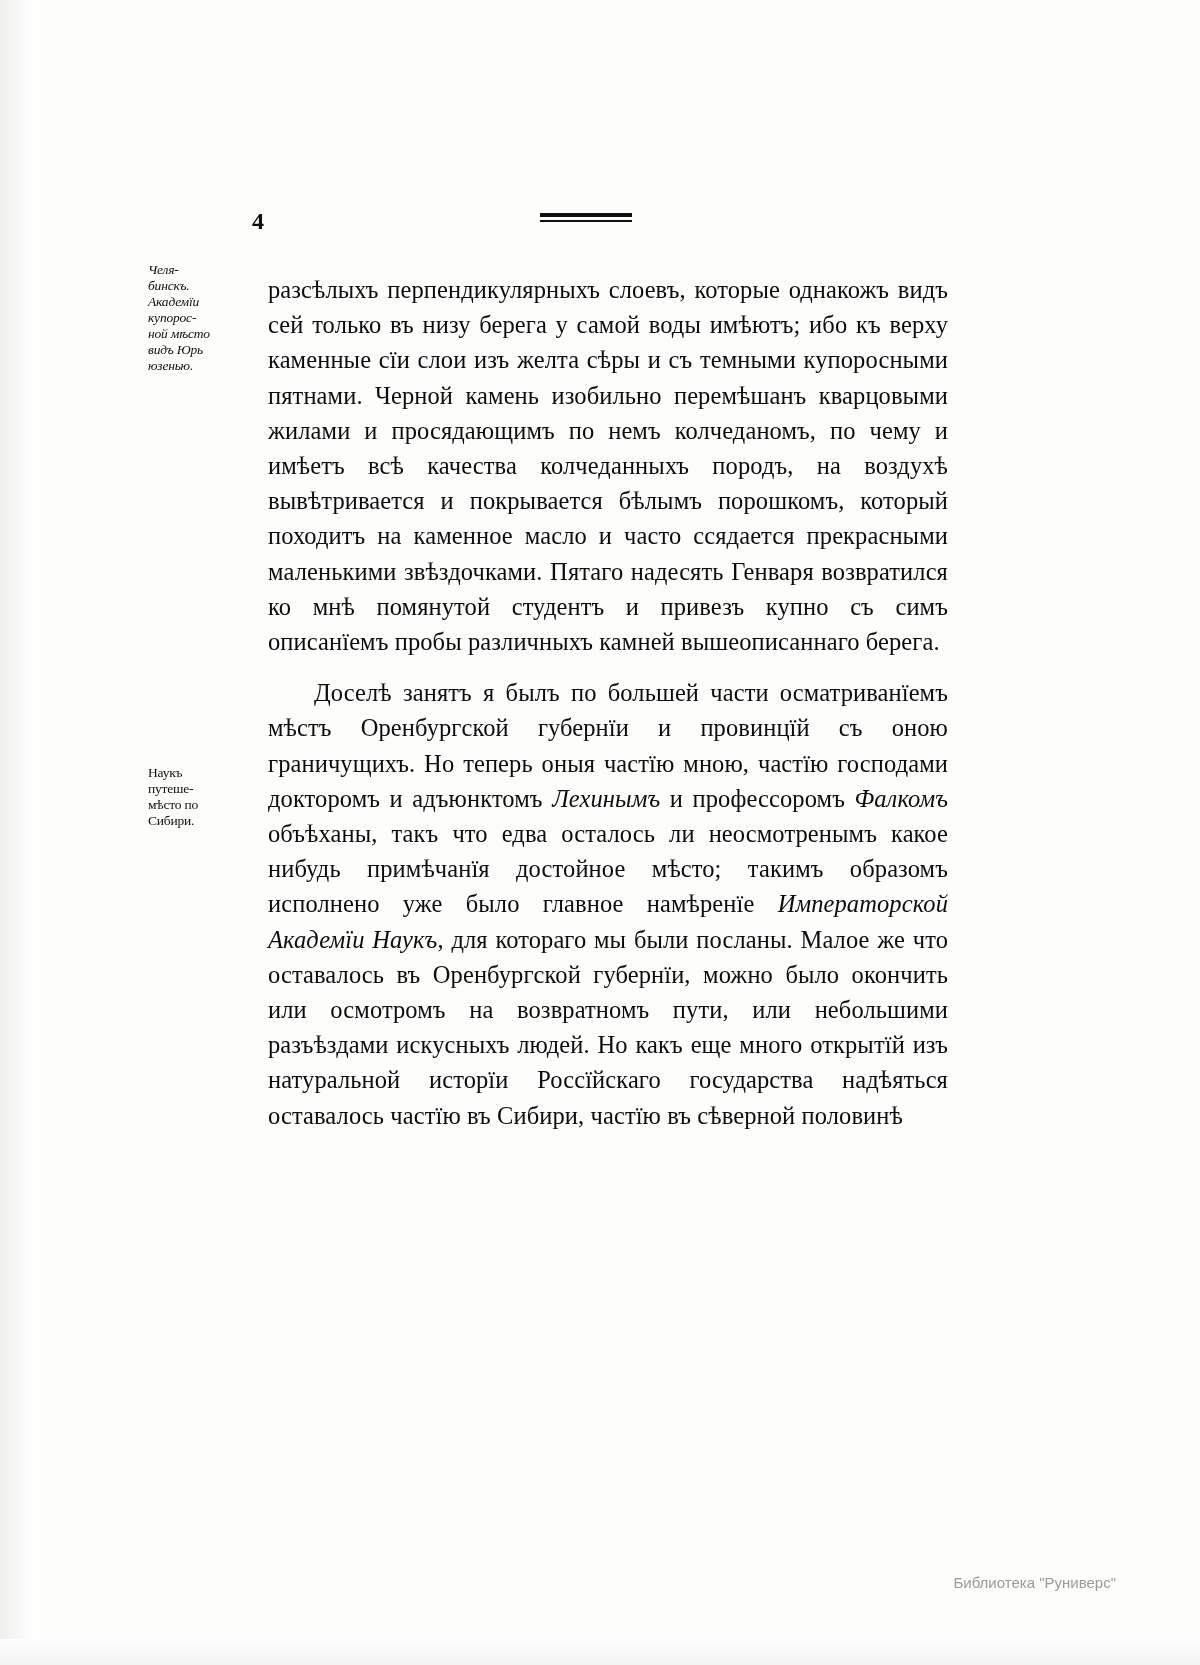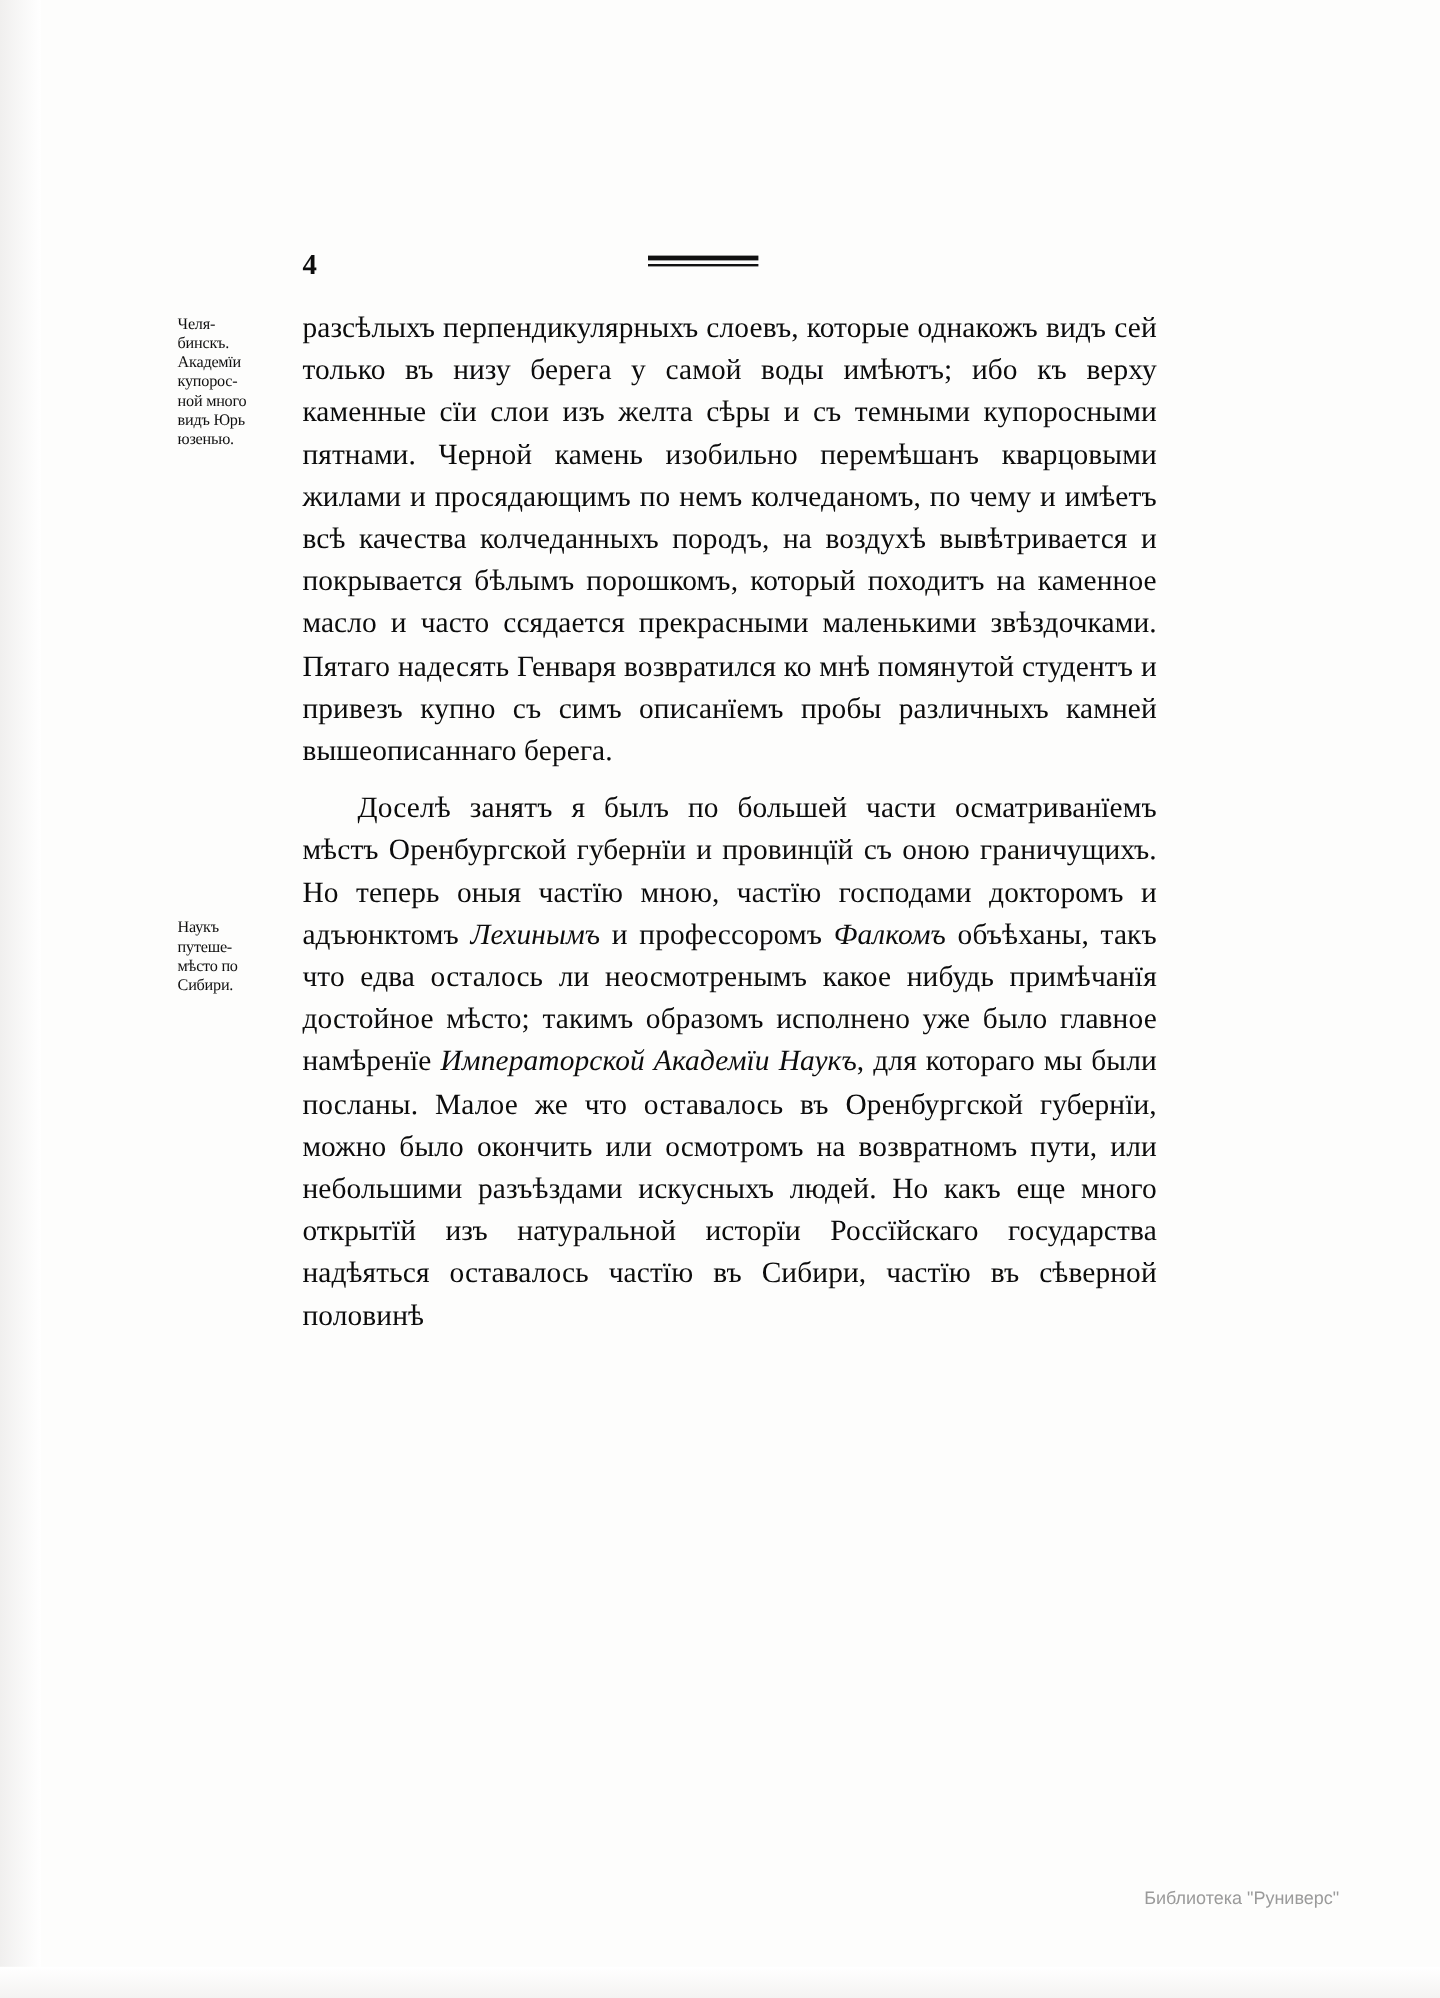--- a/index.html
+++ b/index.html
@@ -56,34 +56,34 @@
   .margin-notes {
     position: absolute;
     left: 148px;
     width: 96px;
     font-family: "Liberation Serif", serif;
     font-size: 13.5px;
     line-height: 16px;
     color: #101010;
     letter-spacing: -0.2px;
   }
-  .margin-note-1 { top: 262px; }
+  .margin-note-1 { top: 262px; font-style: italic; }
   .margin-note-2 { top: 765px; }
   .margin-notes div { white-space: pre; }
 
   
   .text-column {
     position: absolute;
     left: 252px;
     top: 256px;
     width: 712px;
   }
 
   .para {
-    margin: 0;
+    margin: 16px;
     color: #0c0c0c;
     font-family: "Liberation Serif", serif;
     font-size: 24.5px;
     line-height: 35.2px;
     text-align: justify;
     letter-spacing: 0.1px;
   }
   .para.second {
     margin-top: 13px;
     text-indent: 46px;
@@ -134,21 +134,21 @@
   <div class="top-rule">
     <div class="bar"></div>
     <div class="bar thin"></div>
   </div>
 
   <div class="margin-notes margin-note-1">
     <div>Челя-</div>
     <div>бинскъ.</div>
     <div>Академїи</div>
     <div>купорос-</div>
-    <div>ной много</div>
+    <div>ной мѣсто</div>
     <div>видъ Юрь</div>
     <div>юзенью.</div>
   </div>
 
   <div class="margin-notes margin-note-2">
     <div>Наукъ</div>
     <div>путеше-</div>
     <div>мѣсто по</div>
     <div>Сибири.</div>
   </div>

